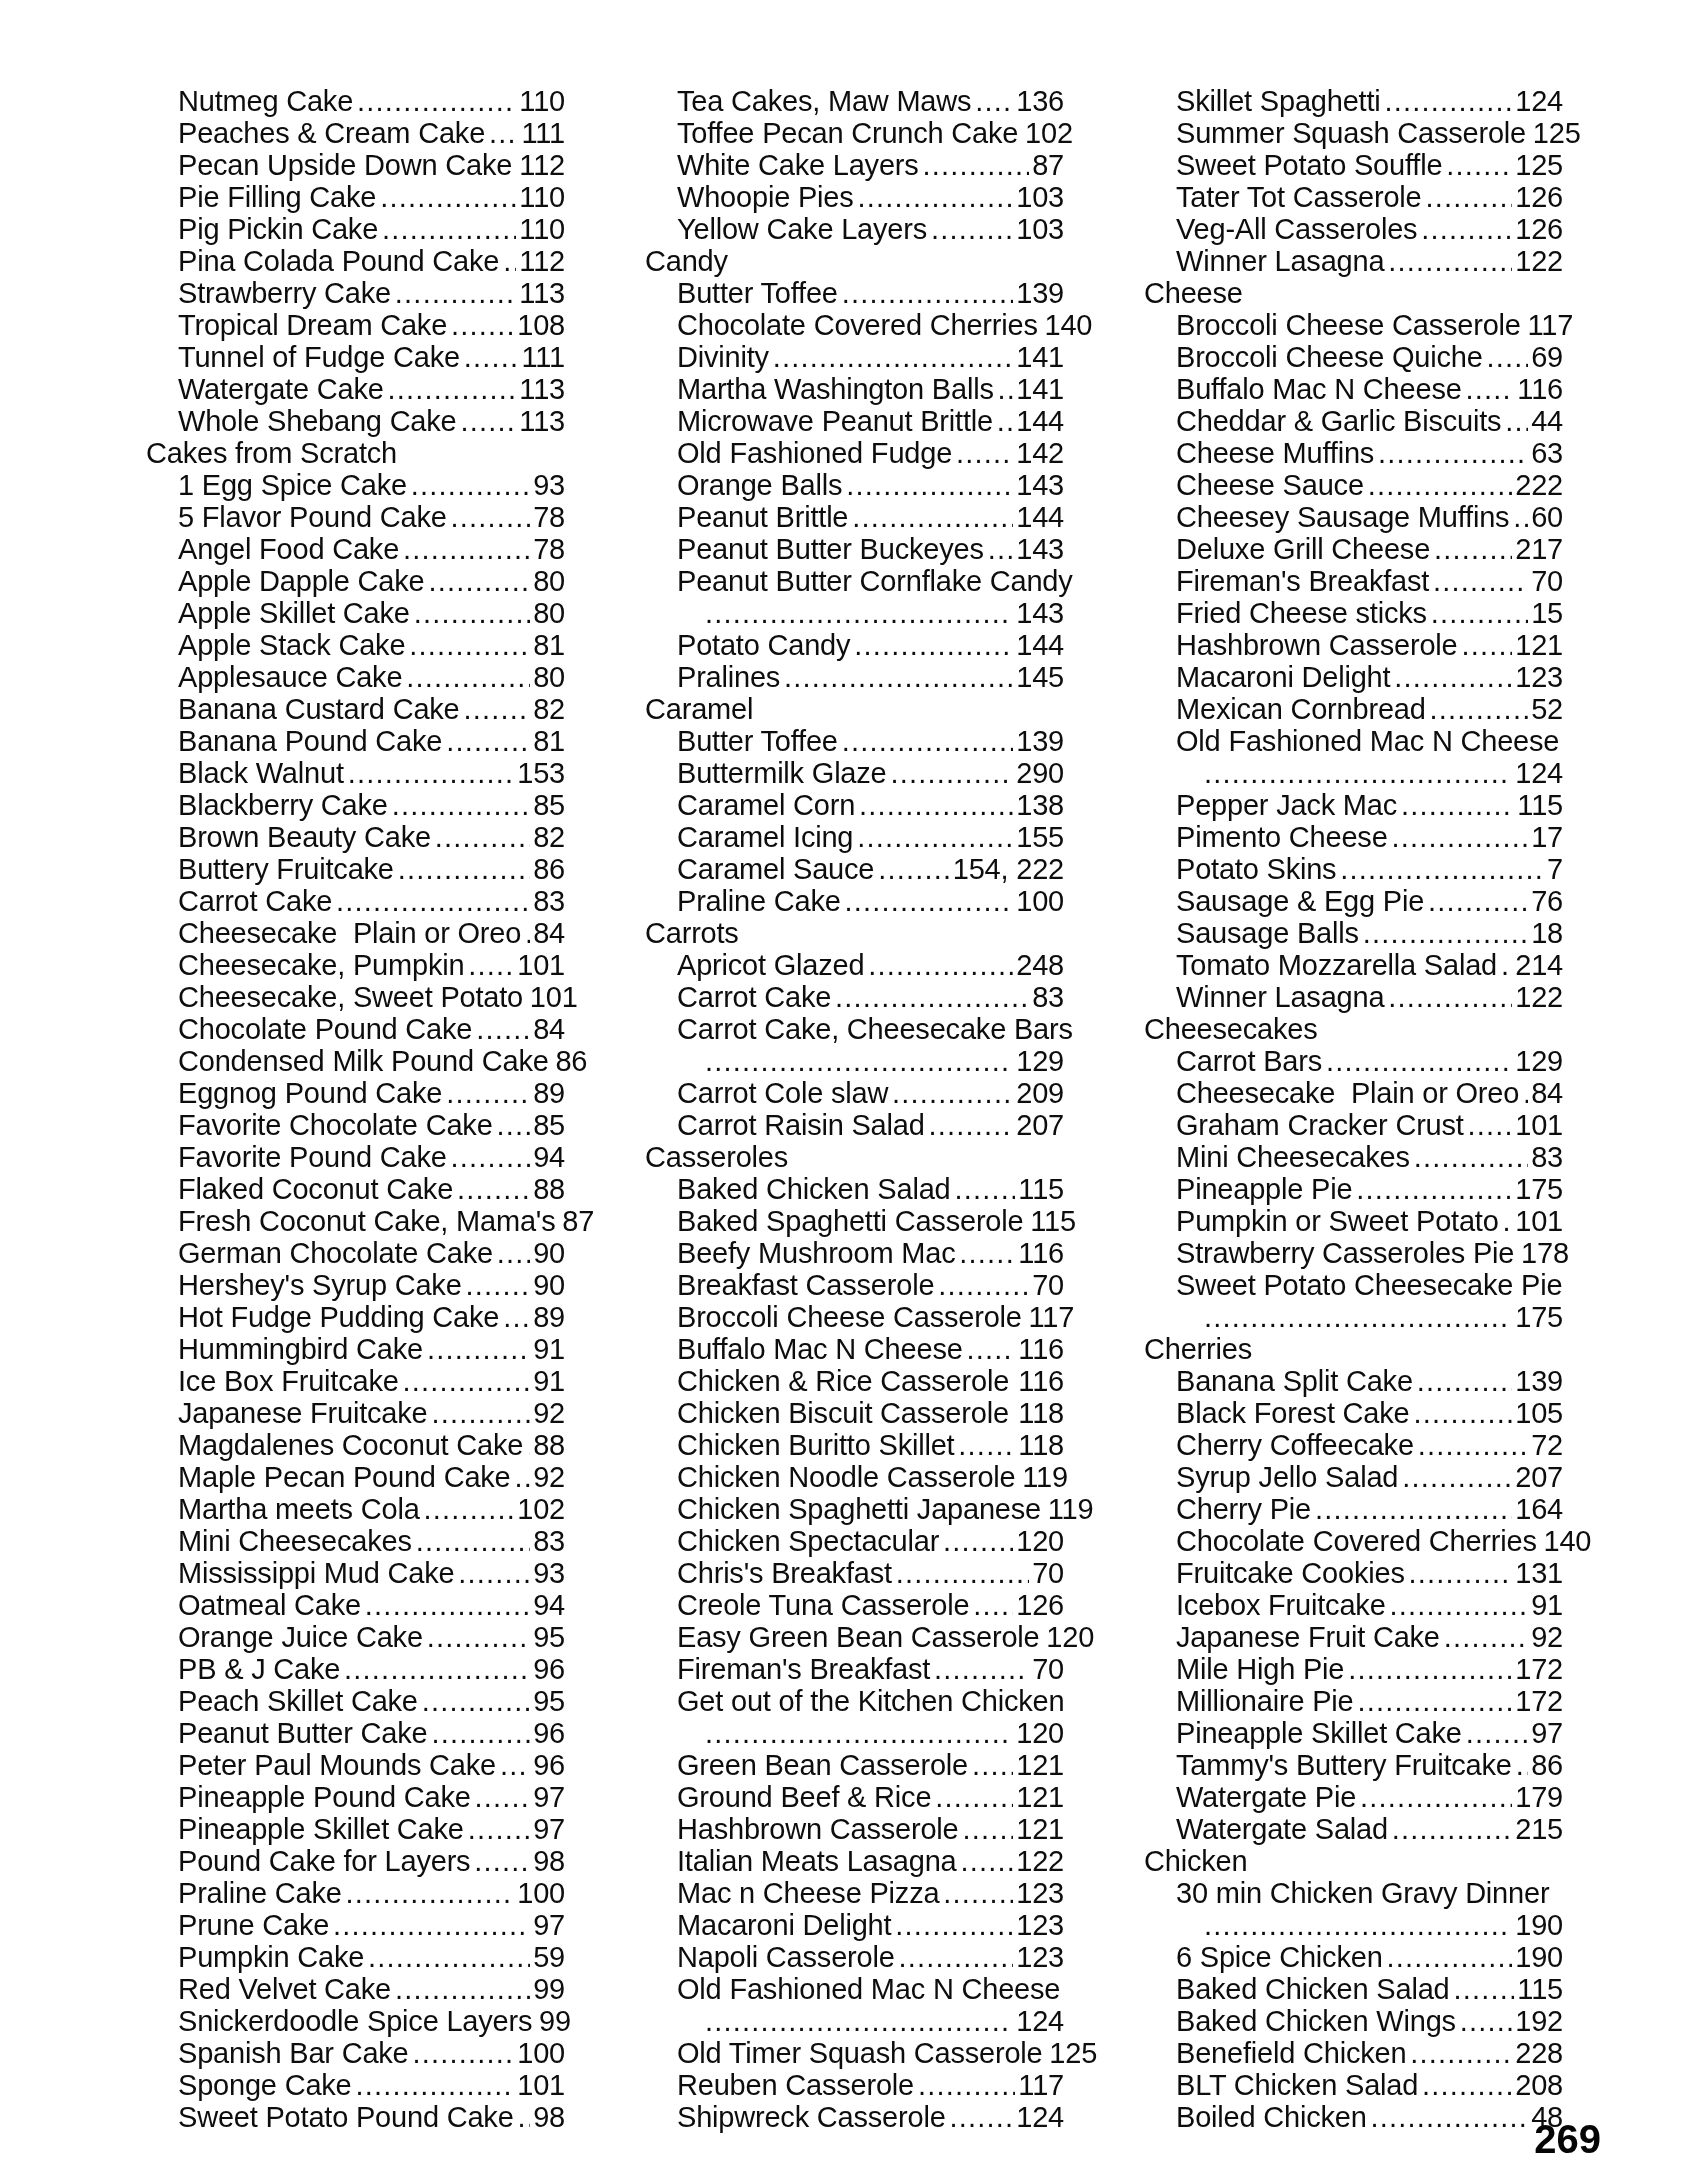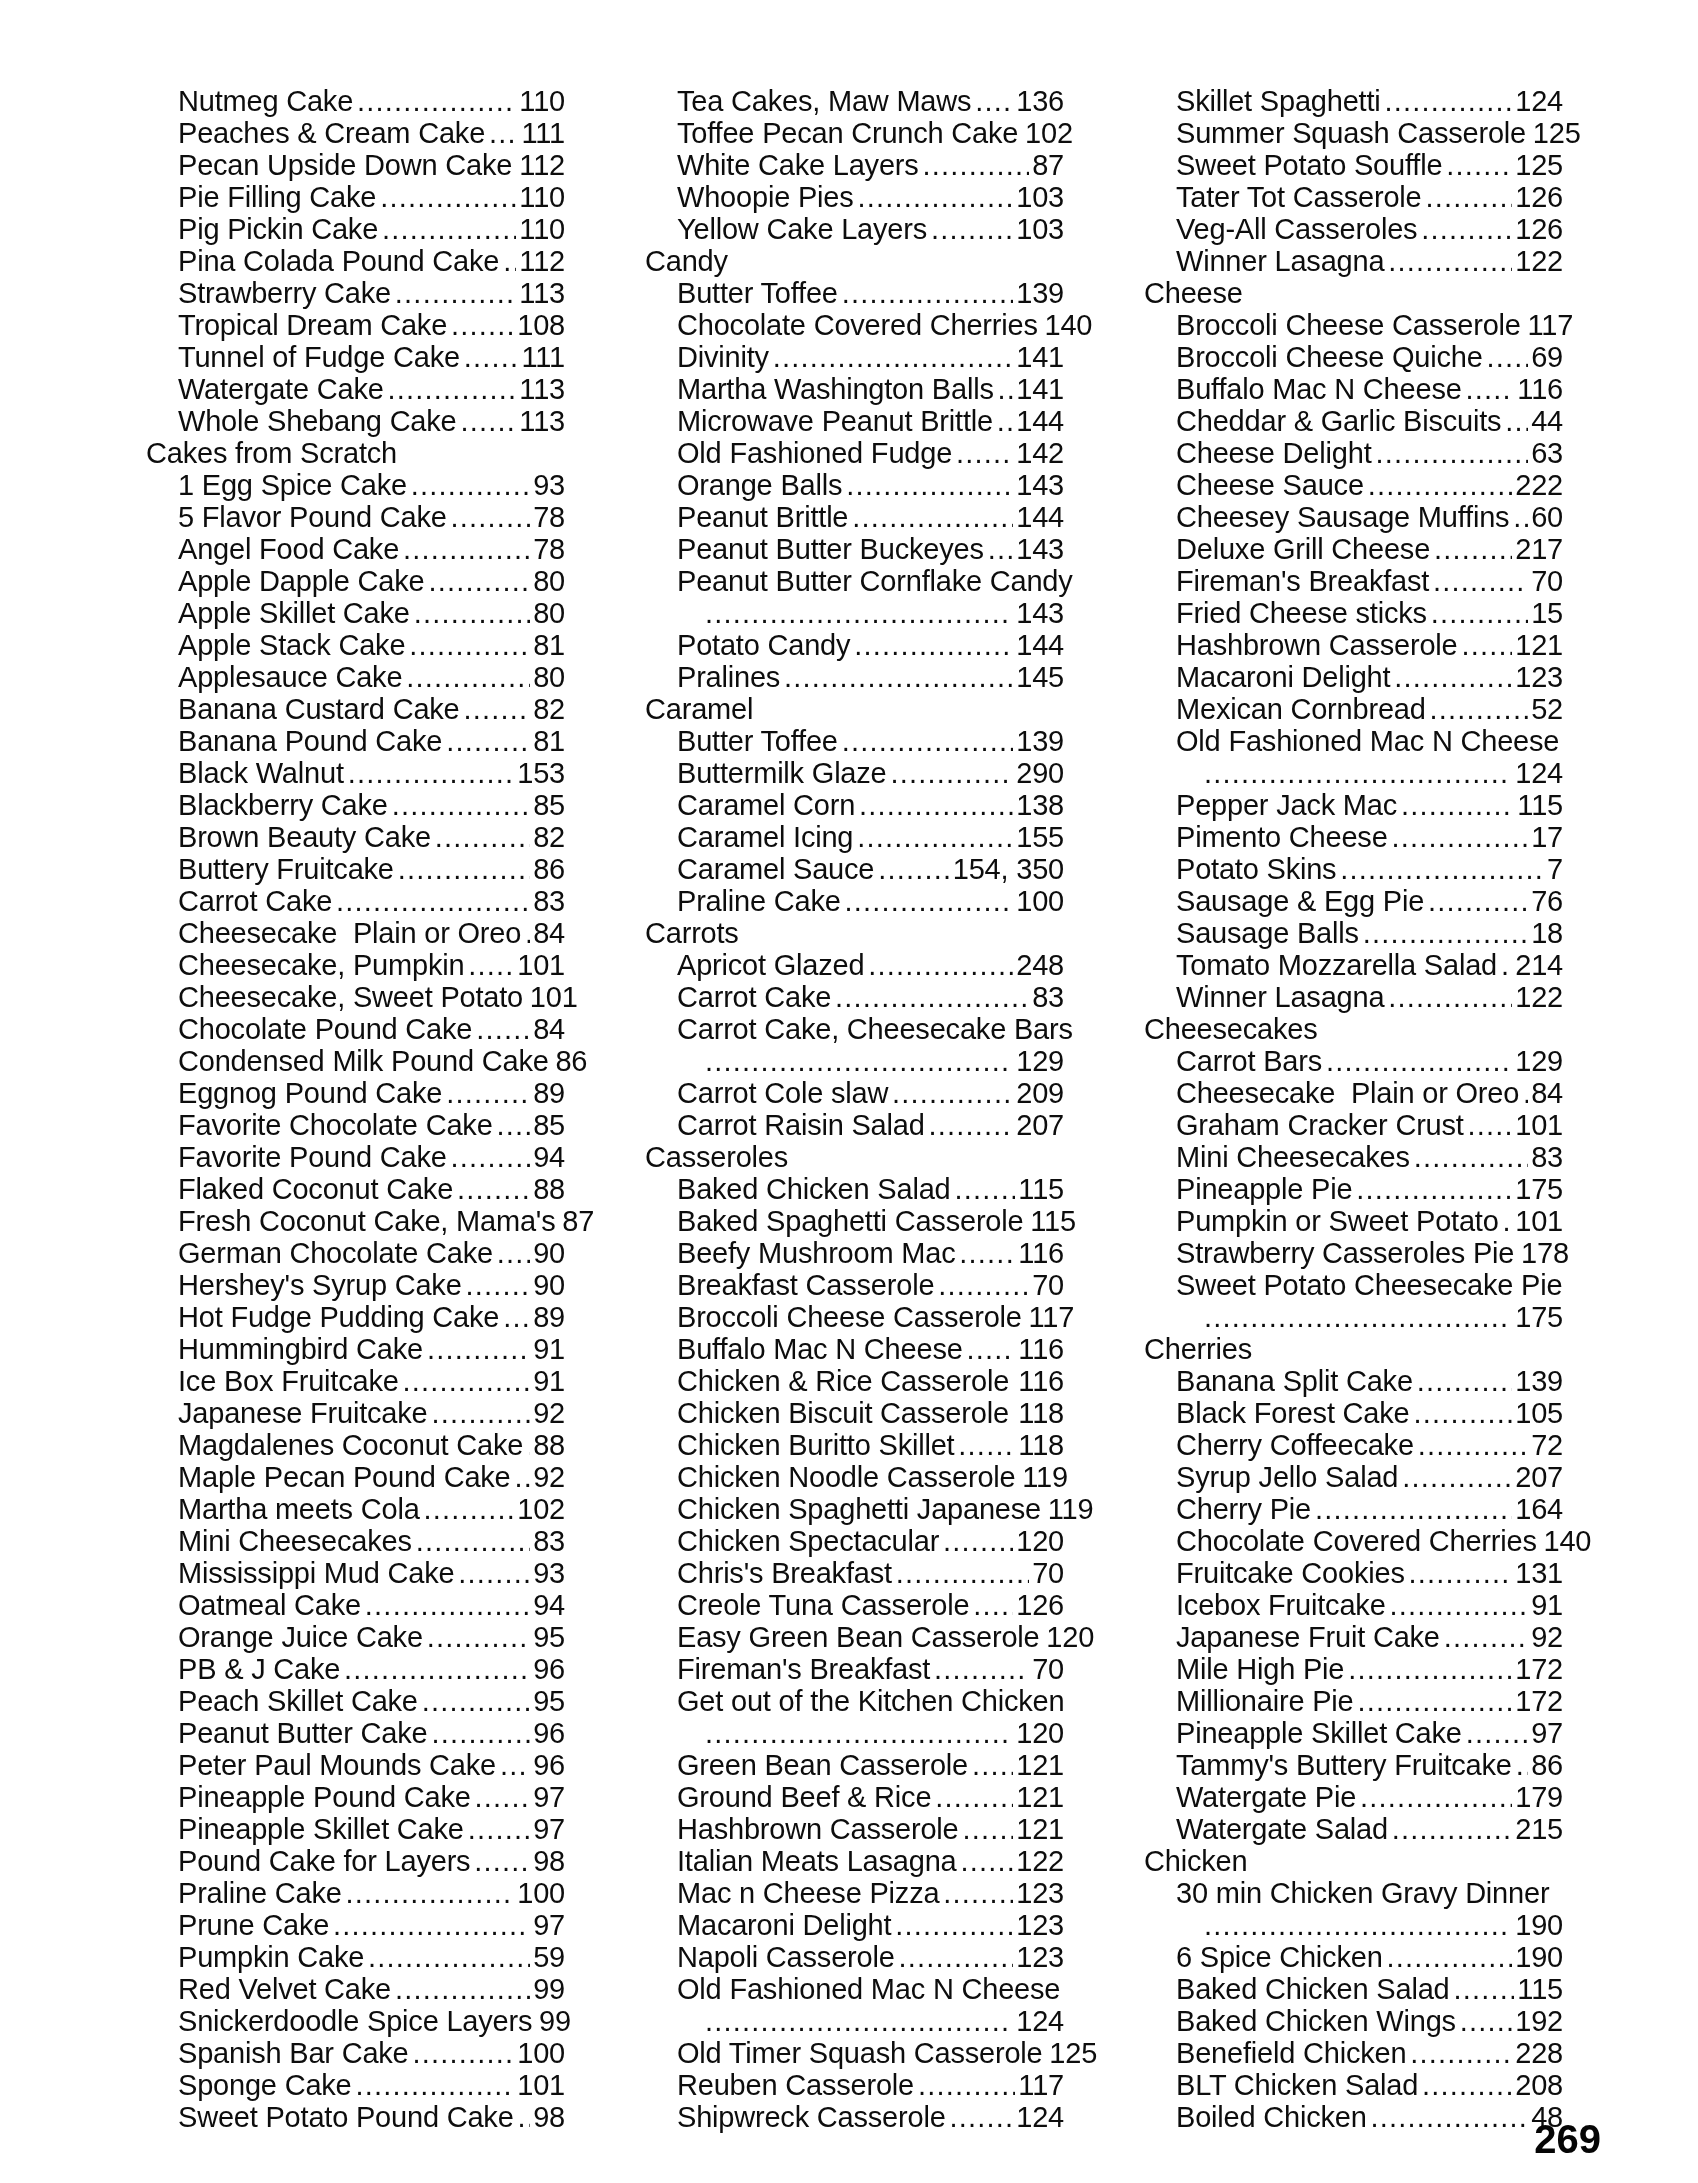--- a/index.html
+++ b/index.html
@@ -489,21 +489,21 @@
           <span class="pageref">138</span>
         </div>
         <div class="row entry">
           <span class="label">Caramel Icing</span>
           <span class="leader">......................................................................................................................................................</span>
           <span class="pageref">155</span>
         </div>
         <div class="row entry">
           <span class="label">Caramel Sauce</span>
           <span class="leader">......................................................................................................................................................</span>
-          <span class="pageref">154, 350</span>
+          <span class="pageref">154, 222</span>
         </div>
         <div class="row entry">
           <span class="label">Praline Cake</span>
           <span class="leader">......................................................................................................................................................</span>
           <span class="pageref">100</span>
         </div>
         <div class="row header">
           <span class="label">Carrots</span>
         </div>
         <div class="row entry">
@@ -729,21 +729,21 @@
           <span class="label">Buffalo Mac N Cheese</span>
           <span class="leader">......................................................................................................................................................</span>
           <span class="pageref">116</span>
         </div>
         <div class="row entry">
           <span class="label">Cheddar &amp; Garlic Biscuits</span>
           <span class="leader">......................................................................................................................................................</span>
           <span class="pageref">44</span>
         </div>
         <div class="row entry">
-          <span class="label">Cheese Delight</span>
+          <span class="label">Cheese Muffins</span>
           <span class="leader">......................................................................................................................................................</span>
           <span class="pageref">63</span>
         </div>
         <div class="row entry">
           <span class="label">Cheese Sauce</span>
           <span class="leader">......................................................................................................................................................</span>
           <span class="pageref">222</span>
         </div>
         <div class="row entry">
           <span class="label">Cheesey Sausage Muffins</span>

